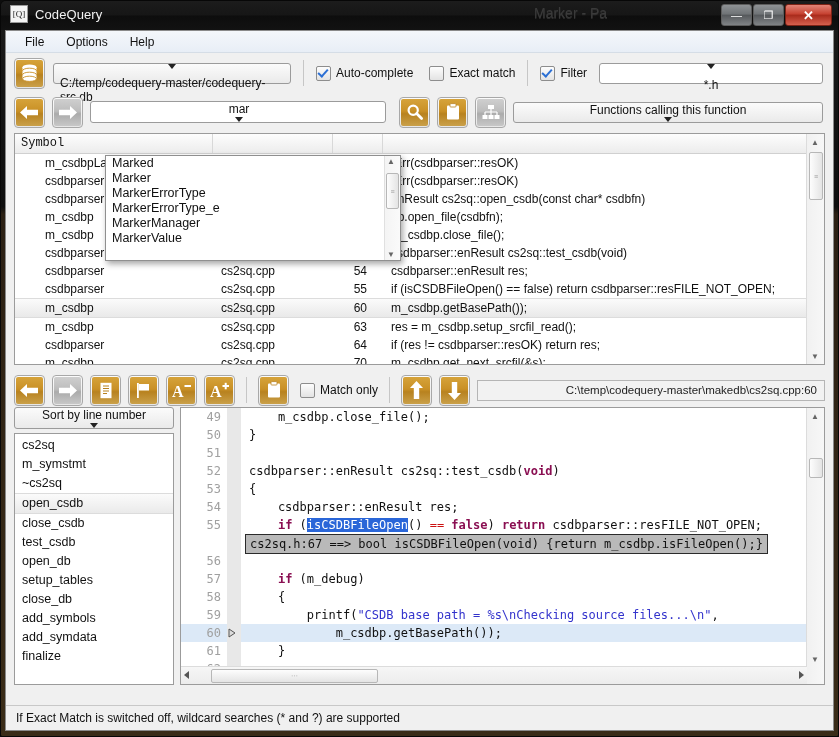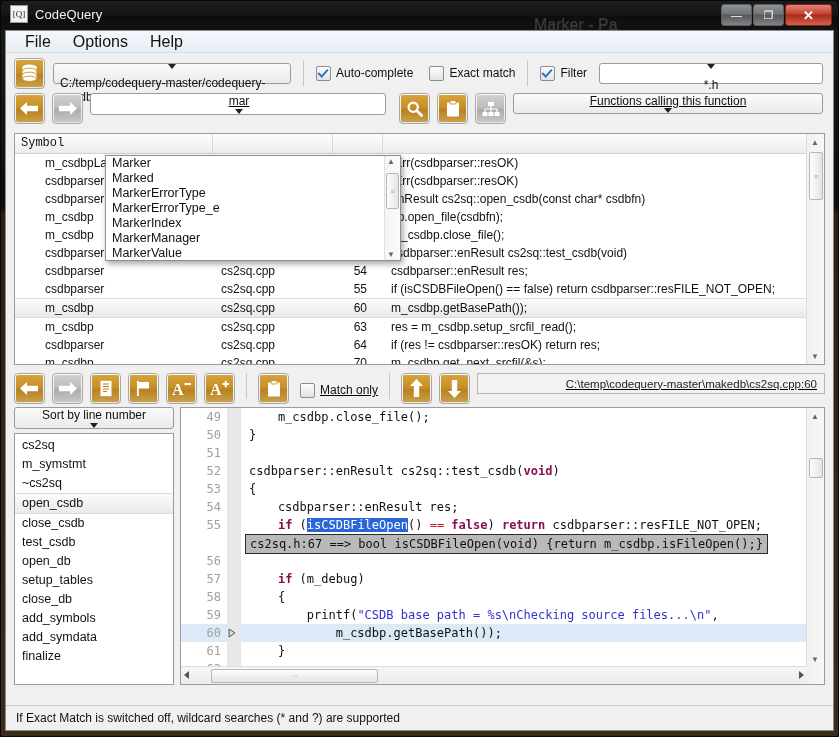--- a/index.html
+++ b/index.html
@@ -24,22 +24,22 @@
     border-radius:5px 5px 0 0;
   }
   .title-left{position:absolute;left:9px;top:4px;display:flex;align-items:center;gap:7px;}
   .app-icon{
     width:16px;height:16px;background:#f4f4f4;border:1px solid #9a9a9a;
     display:flex;align-items:center;justify-content:center;
     font-size:9px;color:#222;font-family:"Liberation Serif",serif;line-height:1;
   }
   .title-text{color:#f2f2f2;font-size:13px;letter-spacing:.1px;}
   .ghost-title{
-    position:absolute;left:533px;top:15px;width:190px;height:17px;
-    color:#3a3a3a;font-size:16px;overflow:hidden;
+    position:absolute;left:533px;top:4px;width:190px;height:17px;
+    color:#3a3a3a;font-size:14px;overflow:hidden;
     text-shadow:0 1px 0 #2e2e2e;
   }
   .winbtns{position:absolute;right:6px;top:3px;display:flex;gap:0;}
   .wbtn{
     width:29px;height:20px;margin-left:1px;
     border:1px solid #5d5d5d;border-radius:3px;
     background:linear-gradient(to bottom,#8f9295 0%,#6f7376 46%,#55585b 50%,#808386 100%);
     display:flex;align-items:center;justify-content:center;
     color:#fff;font-size:11px;line-height:1;
   }
@@ -52,27 +52,27 @@
   .client{
     position:absolute;left:4px;top:29px;right:4px;bottom:5px;
     background:#f0f0f0;border:1px solid #8a8a8a;
     box-sizing:border-box;
   }
   .menubar{
     height:21px;background:linear-gradient(to bottom,#f4f7fb,#e8eef6);
     border-bottom:1px solid #d5dde6;
     display:flex;align-items:center;padding-left:8px;gap:0;
   }
-  .menuitem{padding:2px 11px;font-size:16px;color:#111;}
+  .menuitem{padding:2px 11px;font-size:12px;color:#111;}
   
   .toolbar1{
     position:relative;height:40px;display:flex;align-items:center;padding:0 8px;gap:8px;
   }
   .toolbar2{
-    position:relative;height:38px;display:flex;padding:0 8px;gap:7px;text-decoration:underline;
+    position:relative;height:38px;display:flex;align-items:center;padding:0 8px;gap:7px;
   }
   .sqbtn{
     width:31px;height:31px;border:1px solid #a8a8a8;border-radius:4px;
     background:linear-gradient(to bottom,#fcfcfc,#e6e6e6);
     display:flex;align-items:center;justify-content:center;padding:1px;box-sizing:border-box;
   }
   .sqbtn .gl{
     width:27px;height:27px;border-radius:2px;display:flex;align-items:center;justify-content:center;
     background:linear-gradient(to bottom,#d6a33a 0%,#c99026 45%,#b8821f 55%,#caa04a 100%);
   }
@@ -404,25 +404,24 @@
         </div>
       <div class="vscroll">
         <div class="up">▲</div>
         <div class="vthumb" style="top:18px;height:46px;">≡</div>
         <div class="dn">▼</div>
       </div>
     </div>
 
     <div class="acpop">
       <div id="ac-items">
+          <div class="acitem">Marked</div>
           <div class="acitem">Marker</div>
-          <div class="acitem">Marked</div>
           <div class="acitem">MarkerErrorType</div>
           <div class="acitem">MarkerErrorType_e</div>
-          <div class="acitem">MarkerIndex</div>
           <div class="acitem">MarkerManager</div>
           <div class="acitem">MarkerValue</div>
         </div>
       <div class="acscroll">
         <div style="position:absolute;top:1px;left:2px;color:#666;font-size:8px;">▲</div>
         <div class="vthumb" style="top:17px;height:34px;left:1px;width:11px;">≡</div>
         <div style="position:absolute;bottom:1px;left:2px;color:#666;font-size:8px;">▼</div>
       </div>
     </div>
 

